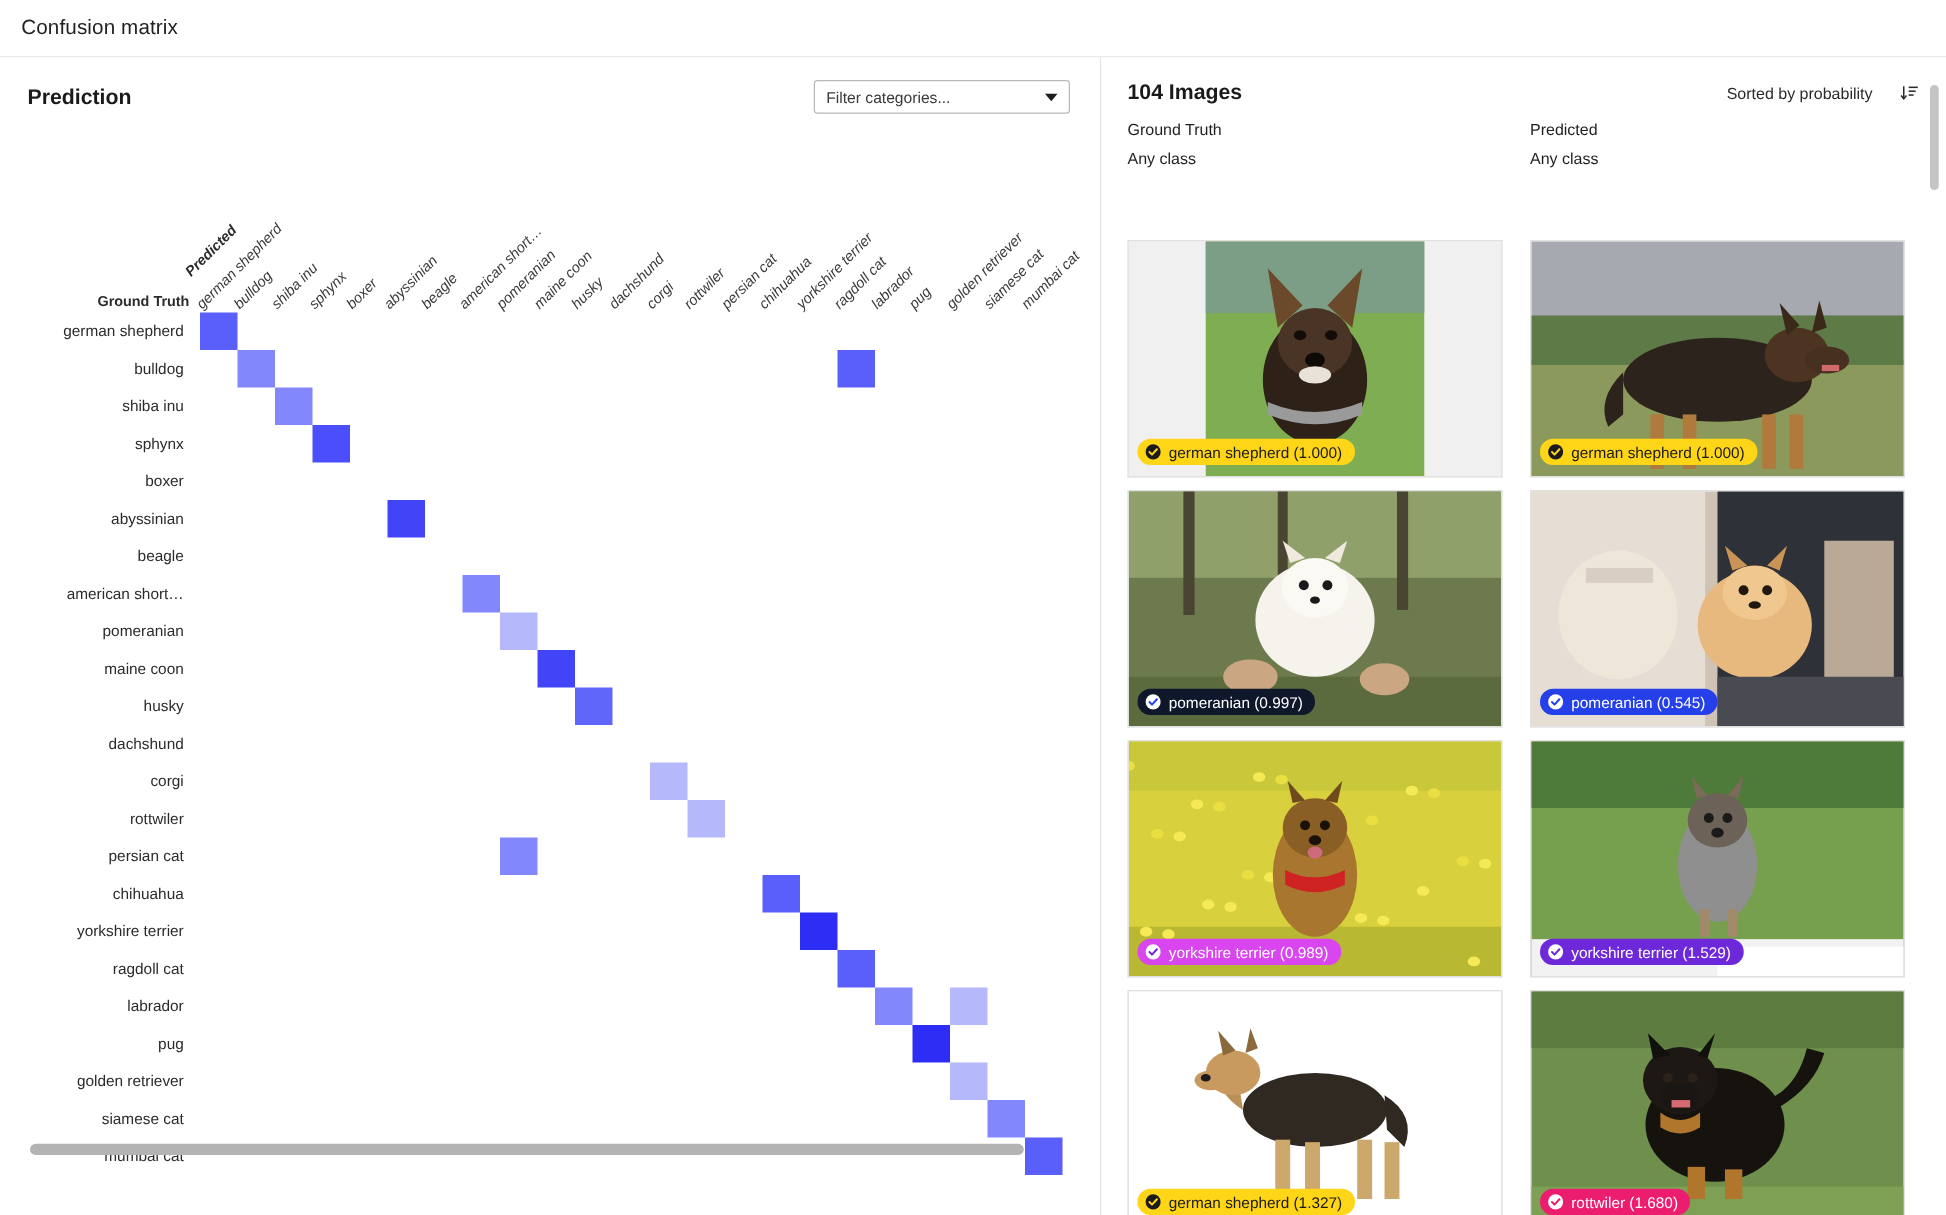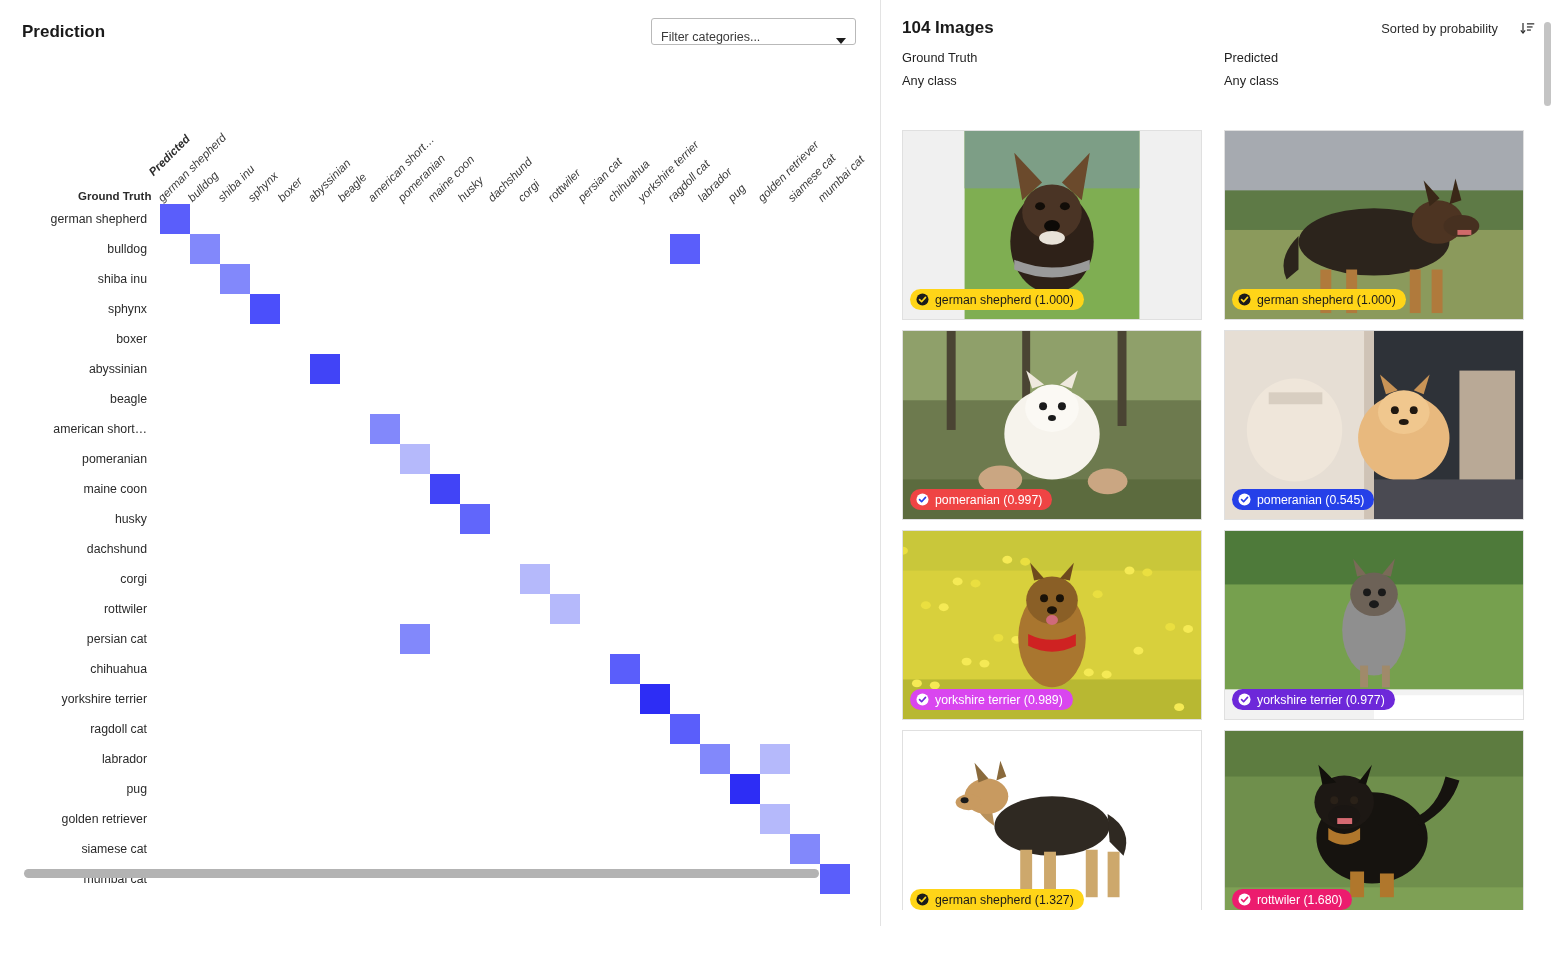--- a/index.html
+++ b/index.html
@@ -38,21 +38,21 @@
   }
   .matrix-head {
     display: flex; align-items: center; justify-content: space-between;
     padding: 18px 24px 0 22px;
   }
   .matrix-head .pred-title { font-size: 17px; font-weight: bold; color: #1a1a1a; }
   .filter-select {
     width: 205px; height: 27px;
     border: 1px solid #b9b9b9; border-radius: 3px;
     background: #fff;
-    display: flex; align-items: flex-end; justify-content: space-between;
+    display: flex; align-items: center; justify-content: space-between;
     padding: 0 9px 0 9px;
     font-size: 12.5px; color: #3a3a3a;
     cursor: pointer;
   }
   .filter-select .caret {
     width: 0; height: 0;
     border-left: 5px solid transparent;
     border-right: 5px solid transparent;
     border-top: 6px solid #1c1c1c;
   }
@@ -112,21 +112,21 @@
   .sort-icon { display: block; }
 
   .col-heads {
     display: flex; padding: 12px 0 0 21px; gap: 22px;
   }
   .col-head { width: 300px; }
   .col-head .ch-title { font-size: 12.8px; color: #1f1f1f; margin-bottom: 8px; }
   .col-head .ch-sub { font-size: 12.8px; color: #1f1f1f; }
 
   .cards-scroll {
-    position: absolute; left: 0; top: 130px; width: 676px; height: 780px;
+    position: absolute; left: 0; top: 146px; width: 676px; height: 780px;
     overflow: hidden;
   }
   .cards-grid {
     display: grid; grid-template-columns: 300px 300px;
     gap: 10px 22px; padding-left: 21px;
   }
   .card {
     position: relative; width: 300px; height: 190px;
     border: 1px solid #e0e0e0; background: #f0f0f0;
     overflow: hidden;
@@ -149,20 +149,23 @@
     position: absolute; right: 6px; top: 22px;
     width: 7px; height: 84px; border-radius: 4px;
     background: #c4c4c4;
   }
 </style>
 </head>
 <body>
 
 <div id="app">
 
+  <div class="titlebar">
+    <div class="title">Confusion matrix</div>
+  </div>
 
   <div class="body-split">
 
     <div class="matrix-panel">
 
       <div class="matrix-head">
         <div class="pred-title">Prediction</div>
         <div class="filter-select">
           <span>Filter categories...</span>
           <span class="caret"></span>
@@ -342,21 +345,21 @@
                 <ellipse cx="150" cy="104" rx="48" ry="46" fill="#f6f3ec"></ellipse>
                 <ellipse cx="150" cy="78" rx="27" ry="24" fill="#fbf9f4"></ellipse>
                 <path d="M130 58 L124 40 L142 54 Z" fill="#efe9de"></path>
                 <path d="M170 58 L176 40 L158 54 Z" fill="#efe9de"></path>
                 <ellipse cx="141" cy="76" rx="4" ry="4" fill="#1a1a1a"></ellipse>
                 <ellipse cx="160" cy="76" rx="4" ry="4" fill="#1a1a1a"></ellipse>
                 <ellipse cx="150" cy="88" rx="4" ry="3" fill="#1a1a1a"></ellipse>
                 <ellipse cx="98" cy="150" rx="22" ry="14" fill="#caa682"></ellipse>
                 <ellipse cx="206" cy="152" rx="20" ry="13" fill="#caa682"></ellipse>
               </svg>
-              <div class="badge" style="background: #ef4444; color: rgb(255, 255, 255);">
+              <div class="badge" style="background: #0f172a; color: rgb(255, 255, 255);">
                 <svg class="chk" viewBox="0 0 16 16">
                   <circle cx="8" cy="8" r="7.4" fill="#ffffff"></circle>
                   <path d="M4.4 8.2 L6.9 10.7 L11.7 5.4" stroke="#2540E8" stroke-width="2" fill="none" stroke-linecap="round" stroke-linejoin="round"></path>
                 </svg>
                 <span>pomeranian (0.997)</span>
               </div>
             </div>
             <div class="card">
               <svg class="photo" viewBox="0 0 300 190" preserveAspectRatio="none">
                 <rect x="0" y="0" width="300" height="190" fill="#f0f0f0"></rect>
@@ -448,21 +451,21 @@
                 <ellipse cx="150" cy="74" rx="5" ry="4" fill="#1a1a1a"></ellipse>
                 <rect x="136" y="136" width="8" height="22" fill="#a08a6a"></rect>
                 <rect x="158" y="136" width="8" height="22" fill="#a08a6a"></rect>
                 <rect x="150" y="166" width="150" height="24" fill="#ffffff"></rect>
               </svg>
               <div class="badge" style="background: rgb(109, 40, 217); color: rgb(255, 255, 255);">
                 <svg class="chk" viewBox="0 0 16 16">
                   <circle cx="8" cy="8" r="7.4" fill="#ffffff"></circle>
                   <path d="M4.4 8.2 L6.9 10.7 L11.7 5.4" stroke="#6D28D9" stroke-width="2" fill="none" stroke-linecap="round" stroke-linejoin="round"></path>
                 </svg>
-                <span>yorkshire terrier (0.977)</span>
+                <span>yorkshire terrier (1.529)</span>
               </div>
             </div>
             <div class="card">
               <svg class="photo" viewBox="0 0 300 190" preserveAspectRatio="none">
                 <rect x="0" y="0" width="300" height="190" fill="#f0f0f0"></rect>
                 <rect x="0" y="0" width="300" height="190" fill="#ffffff"></rect>
                 <ellipse cx="150" cy="96" rx="58" ry="30" fill="#2f2922"></ellipse>
                 <path d="M92 96 Q70 82 72 62 L88 70 Z" fill="#b8905a"></path>
                 <ellipse cx="84" cy="66" rx="22" ry="18" fill="#c89a60"></ellipse>
                 <path d="M76 52 L72 32 L86 48 Z" fill="#8a6a3c"></path>

